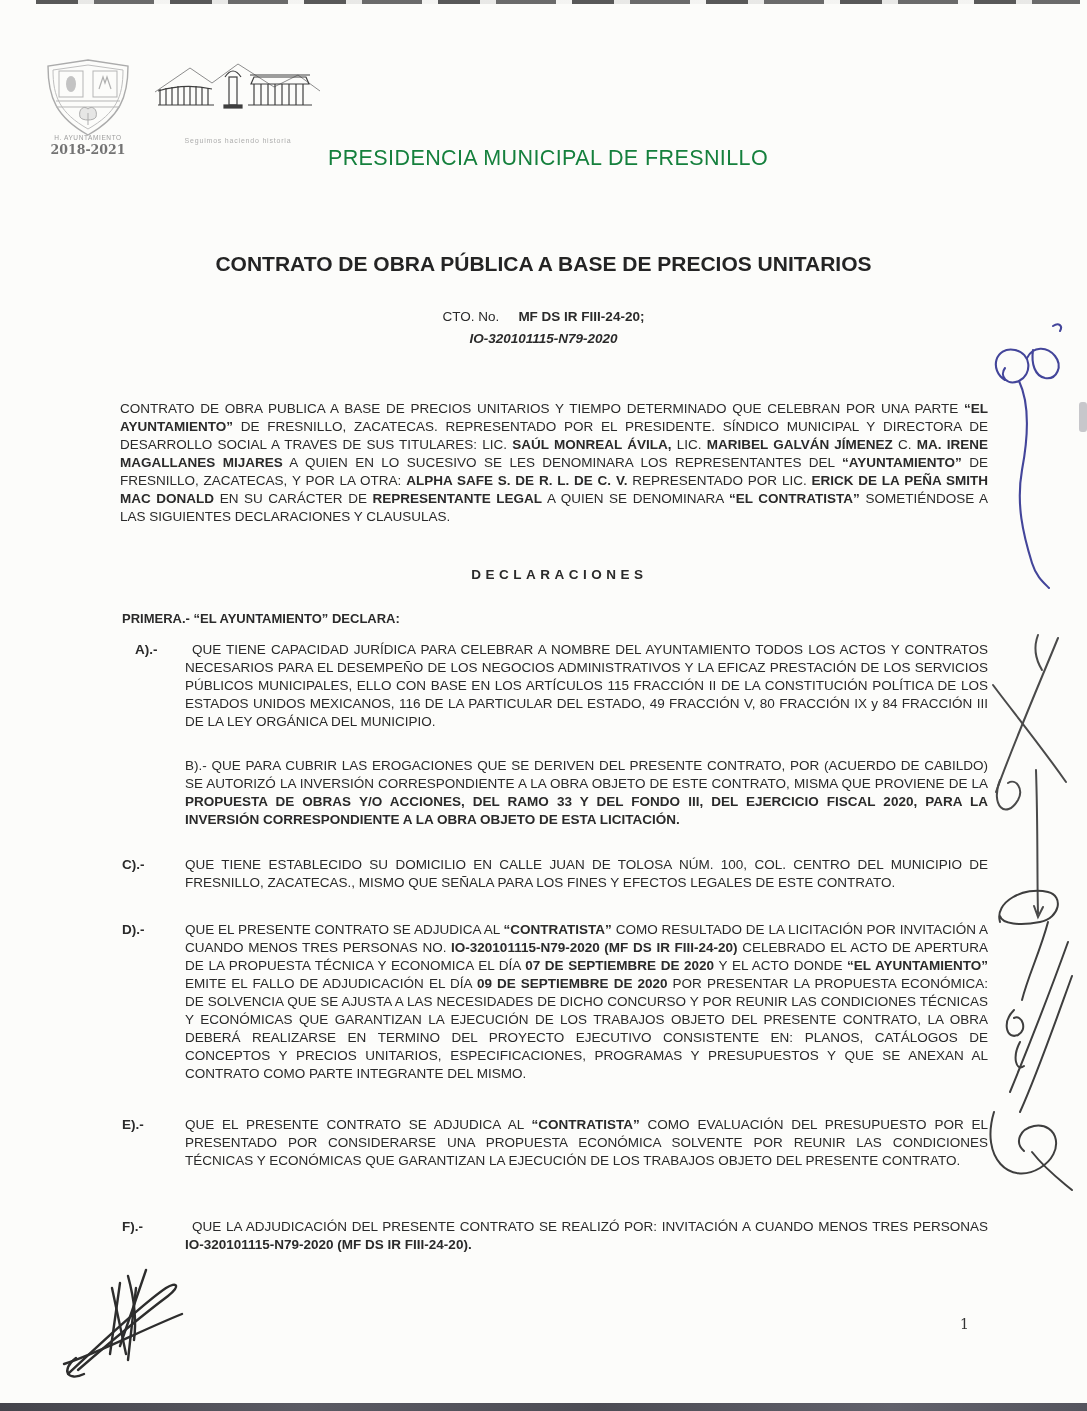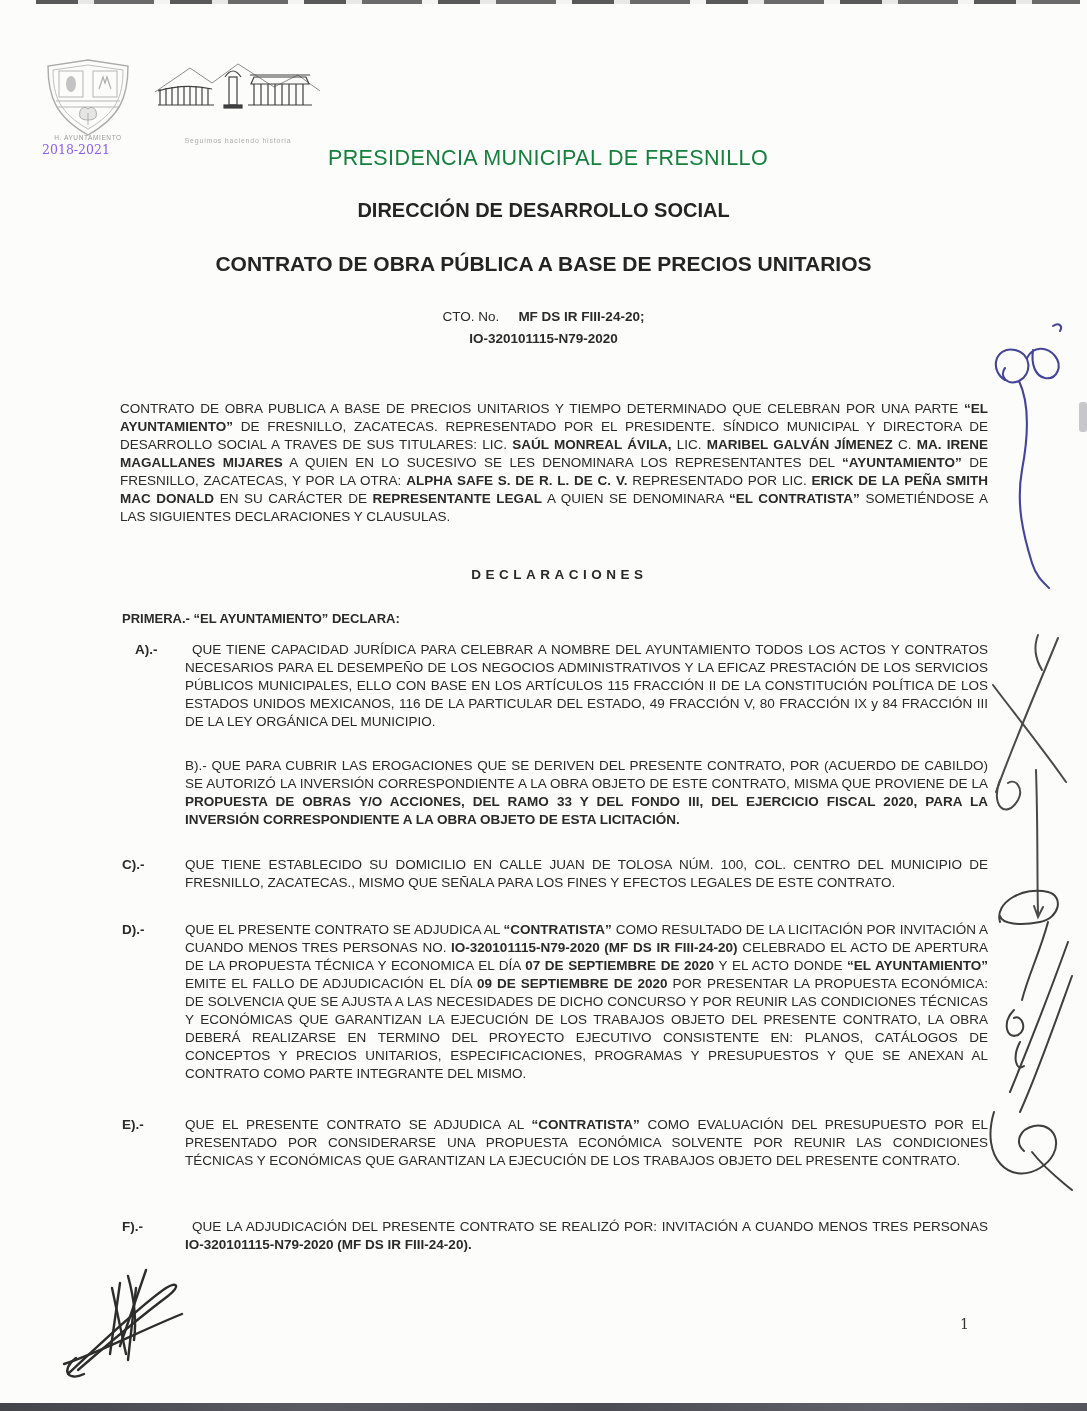--- a/index.html
+++ b/index.html
@@ -2,39 +2,39 @@
 <html><head>
 <meta charset="utf-8">
 <style>
   html,body{margin:0;padding:0;background:#e8e8e8;}
   .page{
     position:relative;width:1087px;height:1411px;margin:0 auto;
     background:#fcfcfa;overflow:hidden;
     font-family:"Liberation Sans",sans-serif;color:#2a2a2a;
   }
   .abs{position:absolute;}
-  .b{font-weight:700;}
+  .b{font-weight:700;font-style:italic;}
   
   .scan-top{
     top:0;left:36px;width:1044px;height:4px;opacity:.85;
     background:repeating-linear-gradient(90deg,
       #3c3c3c 0 42px, rgba(60,60,60,.12) 42px 58px,
       #515151 58px 118px, rgba(60,60,60,.05) 118px 134px);
   }
   .scan-bottom{
     top:1403px;left:0;width:1087px;height:8px;
     background:linear-gradient(90deg,#44444b 0%,#5a5a63 28%,#4c4c54 55%,#61616b 82%,#55555e 100%);
   }
   .scan-smudge{
     top:402px;left:1079px;width:8px;height:30px;border-radius:3px;
     background:#9a9aa4;opacity:.55;
   }
   
   .crest-caption1{top:134px;left:30px;width:116px;text-align:center;font-size:6.5px;letter-spacing:.6px;color:#9c9c9c;}
-  .crest-caption2{top:142px;left:18px;width:116px;text-align:center;font-size:12.5px;color:#8b5cf6;font-family:"DejaVu Serif",serif;}
+  .crest-caption2{top:142px;left:30px;width:116px;text-align:center;font-size:12.5px;color:#737373;font-family:"DejaVu Serif",serif;font-weight:bold;}
   .wordmark{
     top:106px;left:146px;width:184px;text-align:center;
     font-family:"DejaVu Serif",serif;font-size:23px;letter-spacing:1.5px;
     color:#222;text-transform:uppercase;
   }
   .wordmark::first-letter{font-size:1.32em;}
   .tagline{top:137px;left:146px;width:184px;text-align:center;font-size:7px;letter-spacing:.8px;color:#adadad;filter:blur(.3px);}
   
   .t1{top:146px;left:9px;right:0;text-align:center;font-size:21.5px;letter-spacing:.4px;color:#15803d;}
   .t2{top:199px;left:0;right:0;text-align:center;font-size:20px;font-weight:700;color:#242424;}
@@ -92,21 +92,20 @@
         <path d="M101,22 L159,22 L156,15 L104,15 Z"></path>
         <path d="M100,13 H160"></path>
         <path d="M104,22 V43 M111,22 V43 M118,22 V43 M125,22 V43 M132,22 V43 M139,22 V43 M146,22 V43 M153,22 V43"></path>
         <path d="M98,43 H162"></path>
       </g>
     </svg>
   </div>
   <div class="abs tagline">Seguimos haciendo historia</div>
 
   <div class="abs t1">PRESIDENCIA MUNICIPAL DE FRESNILLO</div>
-  <div class="abs t2">DIRECCIÓN DE DESARROLLO SOCIAL</div>
   <div class="abs t3">CONTRATO DE OBRA PÚBLICA A BASE DE PRECIOS UNITARIOS</div>
 
   <div class="abs cto">
     <div><span class="lbl">CTO. No.</span><b>MF DS IR FIII-24-20;</b></div>
     <div class="b">IO-320101115-N79-2020</div>
   </div>
 
   <div class="abs intro">CONTRATO DE OBRA PUBLICA A BASE DE PRECIOS UNITARIOS Y TIEMPO DETERMINADO QUE CELEBRAN POR UNA PARTE <b>“EL AYUNTAMIENTO”</b> DE FRESNILLO, ZACATECAS. REPRESENTADO POR EL PRESIDENTE. SÍNDICO MUNICIPAL Y DIRECTORA DE DESARROLLO SOCIAL A TRAVES DE SUS TITULARES: LIC. <b>SAÚL MONREAL ÁVILA,</b> LIC. <b>MARIBEL GALVÁN JÍMENEZ</b> C. <b>MA. IRENE MAGALLANES MIJARES</b> A QUIEN EN LO SUCESIVO SE LES DENOMINARA LOS REPRESENTANTES DEL <b>“AYUNTAMIENTO”</b> DE FRESNILLO, ZACATECAS, Y POR LA OTRA: <b>ALPHA SAFE S. DE R. L. DE C. V.</b> REPRESENTADO POR LIC. <b>ERICK DE LA PEÑA SMITH MAC DONALD</b> EN SU CARÁCTER DE <b>REPRESENTANTE LEGAL</b> A QUIEN SE DENOMINARA <b>“EL CONTRATISTA”</b> SOMETIÉNDOSE A LAS SIGUIENTES DECLARACIONES Y CLAUSULAS.</div>
 
   <div class="abs decl-h">DECLARACIONES</div>

